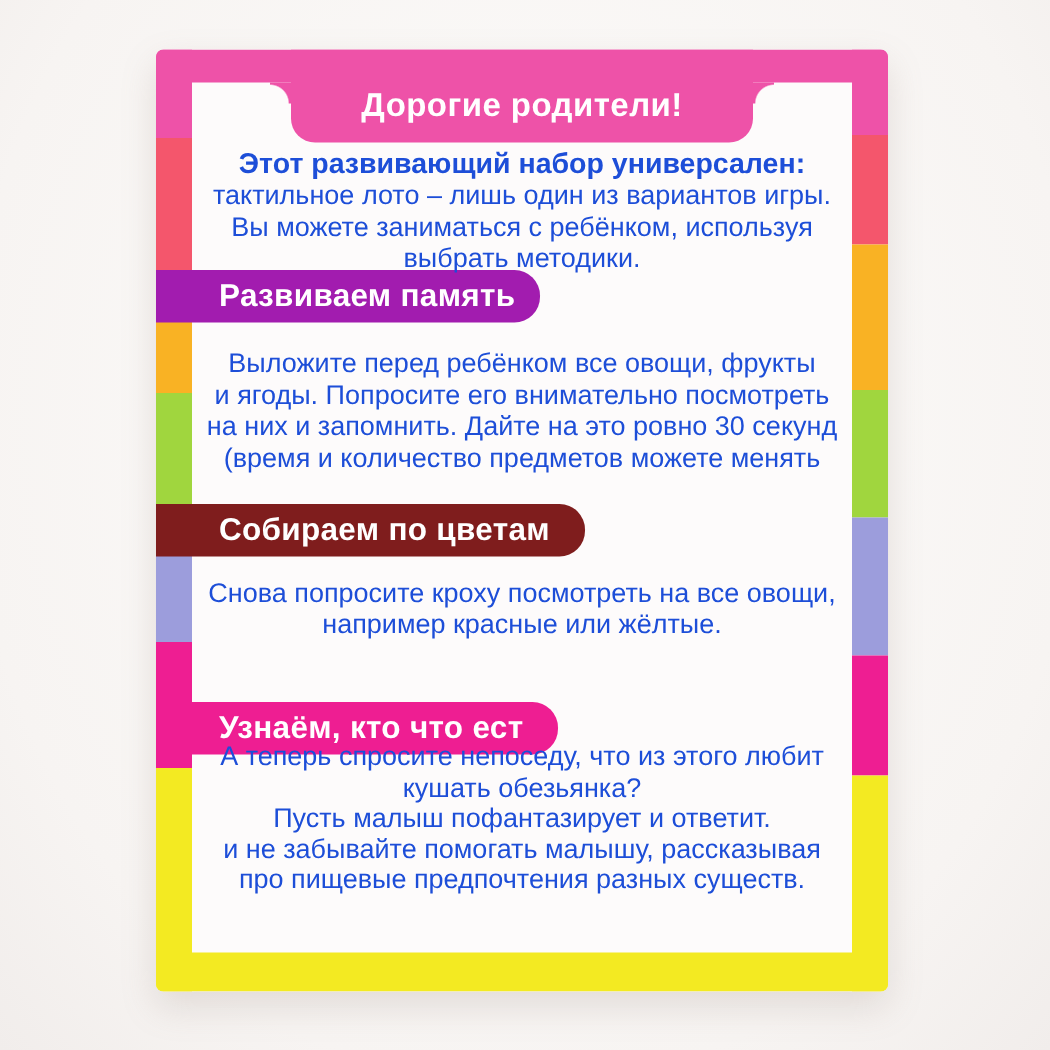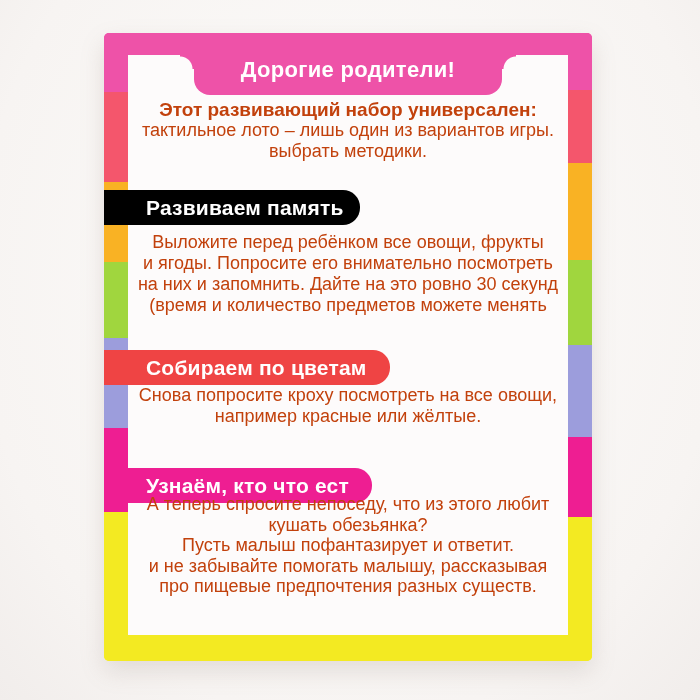--- a/index.html
+++ b/index.html
@@ -44,27 +44,27 @@
   .fillet{position:absolute;top:22px;width:14px;height:14px;z-index:3;}
   .fillet-l{left:calc(50% - 154px - 14px);background:radial-gradient(circle at 0 100%, rgba(0,0,0,0) 0 12px, #ee52a8 13px);}
   .fillet-r{left:calc(50% + 154px);background:radial-gradient(circle at 100% 100%, rgba(0,0,0,0) 0 12px, #ee52a8 13px);}
   .title{color:#fff;font-weight:bold;font-size:22px;letter-spacing:.3px;}
   
   .hbar{
     position:absolute;left:0;height:35px;border-radius:0 17px 17px 0;z-index:2;
     display:flex;align-items:center;padding-left:42px;box-sizing:border-box;
     color:#fff;font-weight:bold;font-size:21px;letter-spacing:.2px;
   }
-  .h1{top:157px;width:256px;background:#000000;}
-  .h2{top:317px;width:286px;background:#ef4444;}
+  .h1{top:147px;width:256px;background:#a21caf;}
+  .h2{top:303px;width:286px;background:#7f1d1d;}
   .h3{top:435px;width:268px;background:#ee1e92;}
   
   .textblock{
     position:absolute;left:30px;right:30px;z-index:4;text-align:center;
-    color:#c2410c;font-size:18px;line-height:21px;
+    color:#1d4ed8;font-size:18px;line-height:21px;
   }
   .textblock .line{white-space:nowrap;}
   .bold{font-weight:bold;font-size:19px;}
   .intro{top:66px;}
   .b1{top:199px;}
   .b2{top:352px;}
   .b3{top:461px;line-height:20.5px;}
 </style>
 </head>
 <body>
@@ -94,20 +94,21 @@
 
   <div class="fillet fillet-l"></div>
   <div class="fillet fillet-r"></div>
   <div class="tab">
     <div class="title">Дорогие родители!</div>
   </div>
 
   <div class="textblock intro">
     <div class="line bold">Этот развивающий набор универсален:</div>
     <div class="line">тактильное лото – лишь один из вариантов игры.</div>
+    <div class="line">Вы можете заниматься с ребёнком, используя</div>
     <div class="line">выбрать методики.</div>
   </div>
 
   <div class="hbar h1">
     <span>Развиваем память</span>
   </div>
   <div class="textblock b1">
     <div class="line">Выложите перед ребёнком все овощи, фрукты</div>
     <div class="line">и ягоды. Попросите его внимательно посмотреть</div>
     <div class="line">на них и запомнить. Дайте на это ровно 30 секунд</div>

